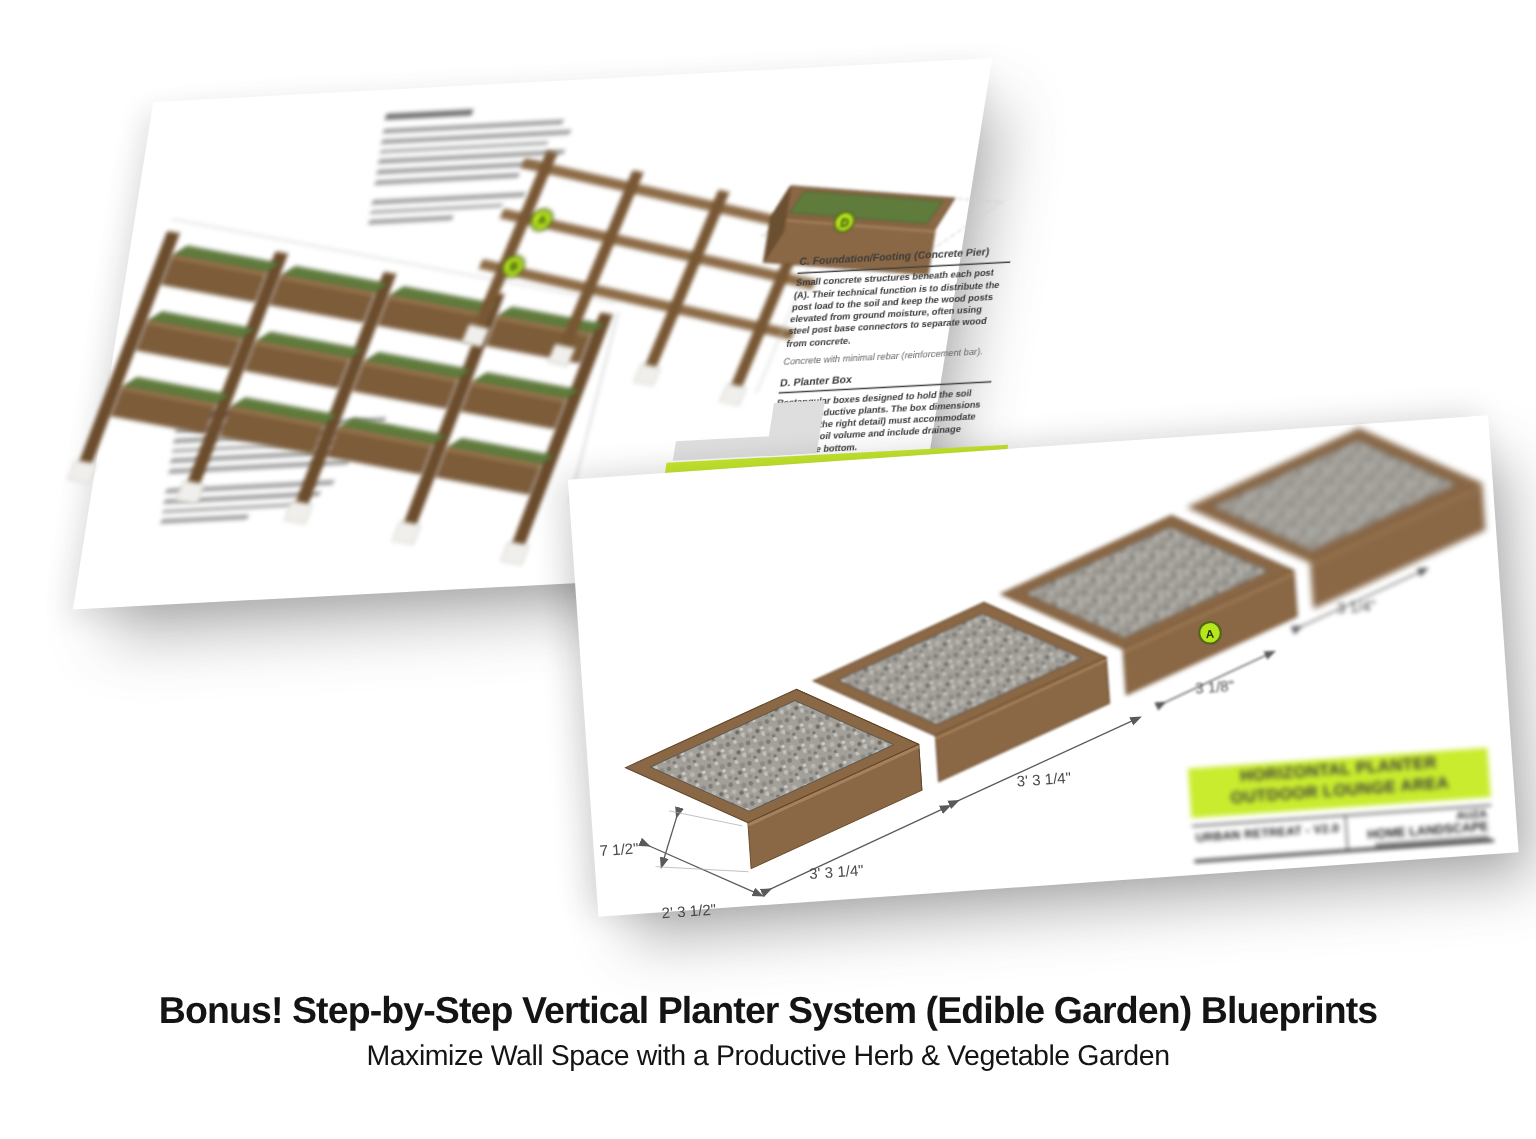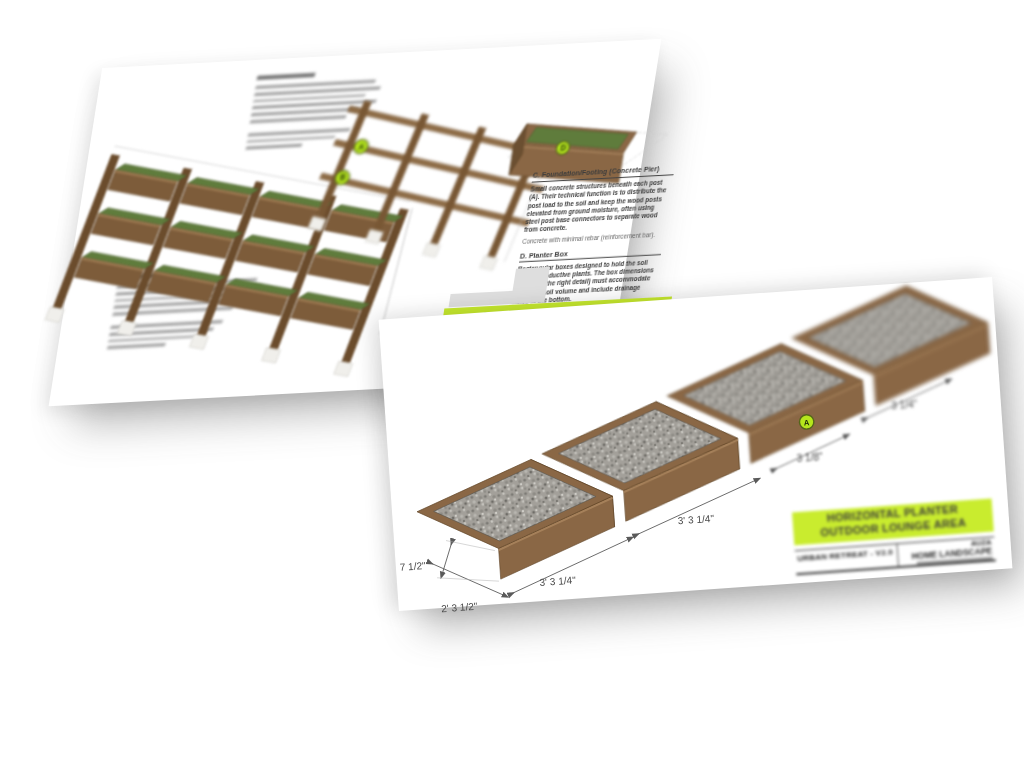--- a/index.html
+++ b/index.html
@@ -319,14 +319,18 @@
         <div class="proj">URBAN RETREAT - V2.0</div>
       </div>
       <div class="tb-right">
         <div class="l1">AUZA</div>
         <div class="l2">HOME LANDSCAPE</div>
         <div class="tag"></div>
       </div>
     </div>
   </div>
 
+  <div id="caption">
+    <h1>Bonus! Step-by-Step Vertical Planter System (Edible Garden) Blueprints</h1>
+    <p>Maximize Wall Space with a Productive Herb &amp; Vegetable Garden</p>
+  </div>
 
 </div>
 
 </body></html>

